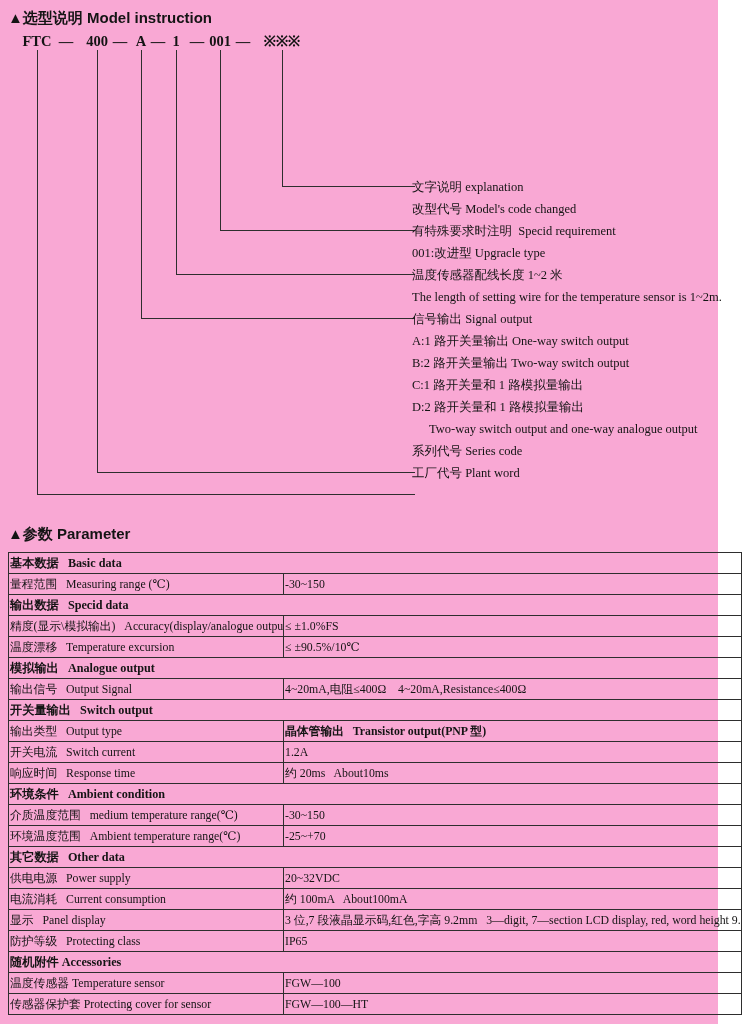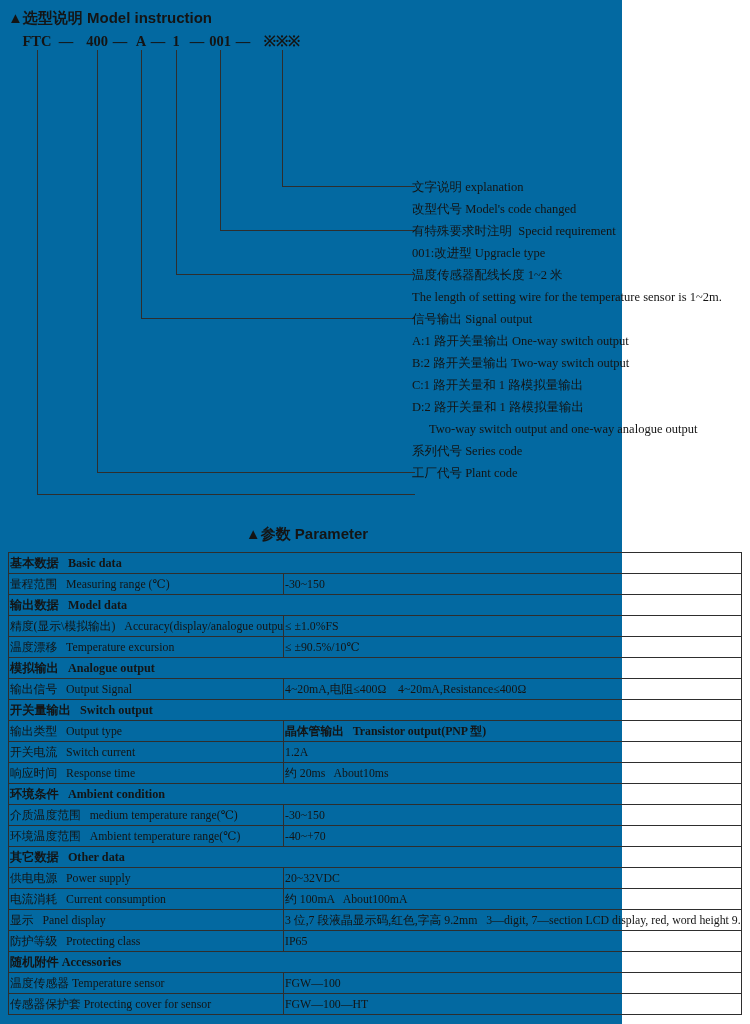--- a/index.html
+++ b/index.html
@@ -2,28 +2,28 @@
 <html style="--text: #141414; --line: #2e2e2e;"><head>
 <meta charset="utf-8">
 <style>
   * { margin:0; padding:0; box-sizing:border-box; }
   html,body { width:750px; height:1024px; overflow:hidden; }
   body {
     background:#ffffff;
     color:var(--text,#141414);
     font-family:"Liberation Serif","DejaVu Serif",serif;
   }
-  .page { position:relative; width:622px; height:1024px; background:#0369a1; }
+  .page { position:relative; width:718px; height:1024px; background:#f9a8d4; }
 
   .sec-title {
     font-family:"Liberation Sans","DejaVu Sans",sans-serif;
     font-weight:bold; font-size:15px; line-height:16px;
   }
   .sec-title-model { padding:10px 0 0 8px; }
-  .sec-title-param { padding:16px 16px 0 8px;text-align:center; }
+  .sec-title-param { padding:16px 16px 0 8px; }
 
   
   .diagram { position:relative; height:484px; }
   .code-seg {
     position:absolute; top:7px; transform:translateX(-50%);
     font-weight:bold; font-size:14.5px; white-space:nowrap; line-height:16px;
   }
   .connector {
     position:absolute; top:24px;
     border-left:1px solid var(--line,#222);
@@ -85,41 +85,41 @@
         <div class="dlabel">001:改进型 Upgracle type</div>
         <div class="dlabel">温度传感器配线长度 1~2 米</div>
         <div class="dlabel">The length of setting wire for the temperature sensor is 1~2m.</div>
         <div class="dlabel">信号输出 Signal output</div>
         <div class="dlabel">A:1 路开关量输出 One-way switch output</div>
         <div class="dlabel">B:2 路开关量输出 Two-way switch output</div>
         <div class="dlabel">C:1 路开关量和 1 路模拟量输出</div>
         <div class="dlabel">D:2 路开关量和 1 路模拟量输出</div>
         <div class="dlabel indent">Two-way switch output and one-way analogue output</div>
         <div class="dlabel">系列代号 Series code</div>
-        <div class="dlabel">工厂代号 Plant code</div>
+        <div class="dlabel">工厂代号 Plant word</div>
       </div>
   </div>
 
   <div class="sec-title sec-title-param">▲参数 Parameter</div>
 
   <table class="param-table">
     <colgroup>
         <col style="width:275px">
         <col>
       </colgroup>
     <tbody>
         <tr>
           <td colspan="2" class="section-cell">基本数据   Basic data</td>
         </tr>
         <tr>
           <td class="label-cell">量程范围   Measuring range (℃)</td>
           <td class="value-cell">-30~150</td>
         </tr>
         <tr>
-          <td colspan="2" class="section-cell">输出数据   Model data</td>
+          <td colspan="2" class="section-cell">输出数据   Specid data</td>
         </tr>
         <tr>
           <td class="label-cell">精度(显示\模拟输出)   Accuracy(display/analogue output)</td>
           <td class="value-cell">≤ ±1.0%FS</td>
         </tr>
         <tr>
           <td class="label-cell">温度漂移   Temperature excursion</td>
           <td class="value-cell">≤ ±90.5%/10℃</td>
         </tr>
         <tr>
@@ -146,21 +146,21 @@
         </tr>
         <tr>
           <td colspan="2" class="section-cell">环境条件   Ambient condition</td>
         </tr>
         <tr>
           <td class="label-cell">介质温度范围   medium temperature range(℃)</td>
           <td class="value-cell">-30~150</td>
         </tr>
         <tr>
           <td class="label-cell">环境温度范围   Ambient temperature range(℃)</td>
-          <td class="value-cell">-40~+70</td>
+          <td class="value-cell">-25~+70</td>
         </tr>
         <tr>
           <td colspan="2" class="section-cell">其它数据   Other data</td>
         </tr>
         <tr>
           <td class="label-cell">供电电源   Power supply</td>
           <td class="value-cell">20~32VDC</td>
         </tr>
         <tr>
           <td class="label-cell">电流消耗   Current consumption</td>

